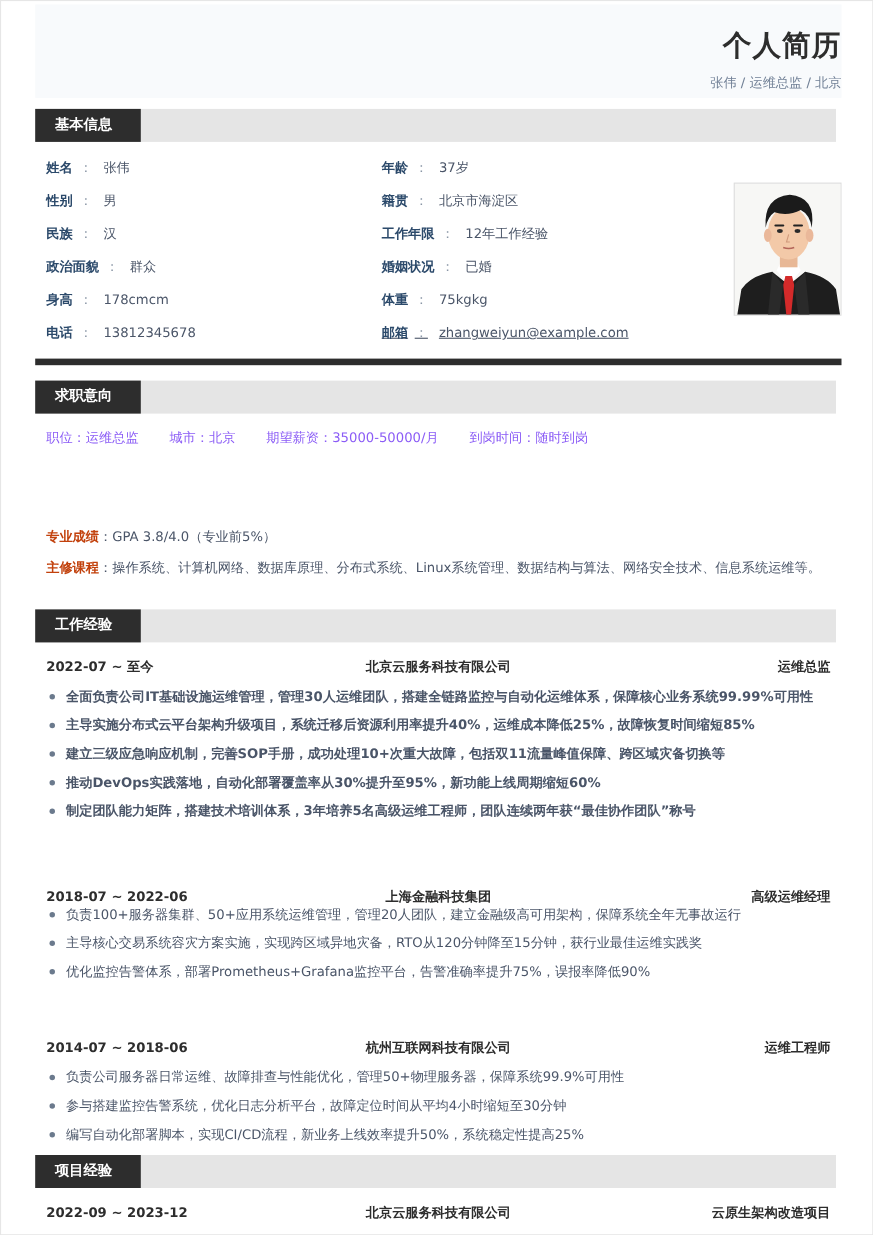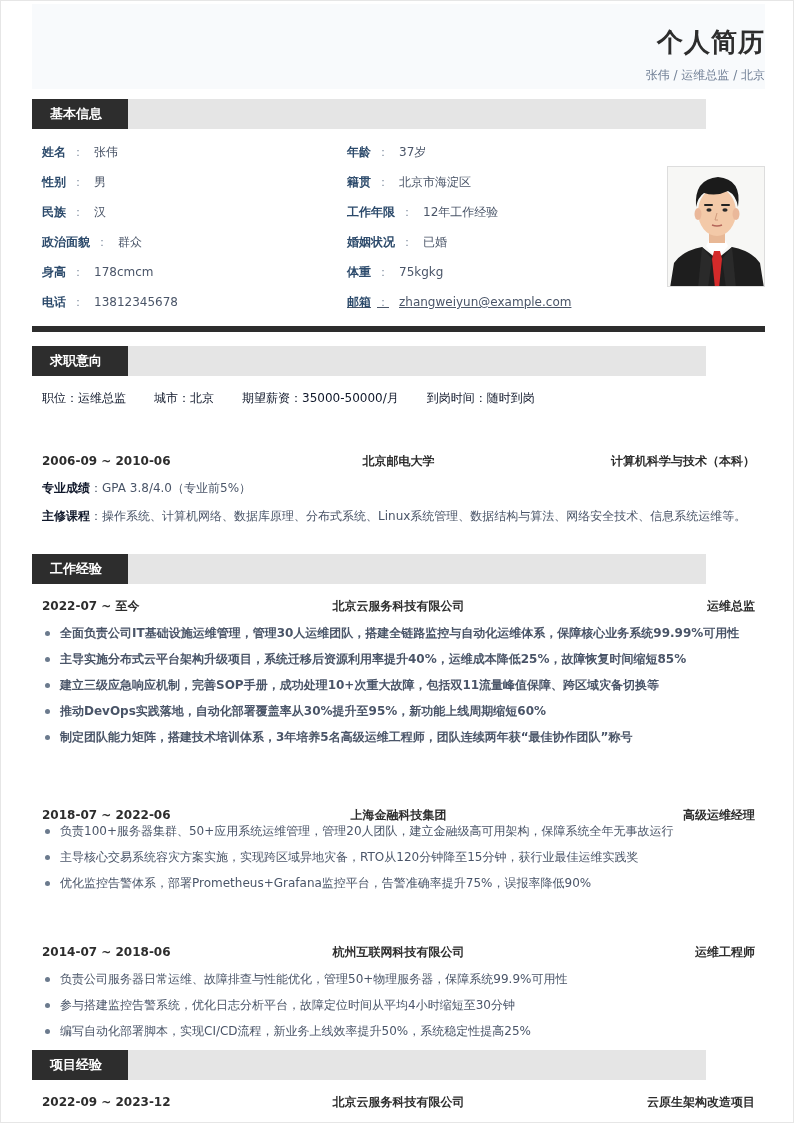--- a/index.html
+++ b/index.html
@@ -4,41 +4,41 @@
 <style>
   * { box-sizing: border-box; margin: 0; padding: 0; }
   html, body { width: 794px; height: 1123px; overflow: hidden; background: #ffffff; }
   body { font-family: "DejaVu Sans", "Liberation Sans", sans-serif; color: #4a5568; position: relative; }
   .page { position: absolute; left: 0; top: 0; width: 794px; height: 1123px; border: 1px solid #e6e6e6; background: #fff; }
 
   .header { position: absolute; left: 31px; top: 3px; width: 733px; height: 85px; background: #f8fafc; text-align: right; }
   .header .title { position: absolute; left: 0; right: 0; top: 22px; font-size: 26px; font-weight: bold; color: #2d2d2d; letter-spacing: 1px; line-height: 32px; }
   .header .subtitle { position: absolute; left: 0; right: 0; top: 63px; font-size: 12px; color: #718096; line-height: 16px; }
 
-  .sec { position: absolute; left: 31px; width: 674px; height: 30px; background: #e5e5e5; }
+  .sec { position: absolute; left: 31px; width: 728px; height: 30px; background: #e5e5e5; }
   .sec .tag { position: absolute; left: 0; top: 0; width: 96px; height: 30px; background: #2d2d2d; color: #fff; font-size: 13px; font-weight: bold; line-height: 30px; padding-left: 18px; }
 
   .info-row { position: absolute; font-size: 12px; line-height: 16px; color: #4a5568; white-space: nowrap; }
   .info-row .k { color: #2c4a6b; font-weight: bold; }
   .info-row .c { color: #8a96a6; margin: 0 10px 0 6px; }
 
   .photo { position: absolute; left: 666px; top: 165px; width: 98px; height: 121px; border: 1px solid #ddd; background: #fafafa; overflow: hidden; }
 
   .thickbar { position: absolute; left: 31px; top: 325px; width: 733px; height: 6px; background: #2d2d2d; }
 
-  .intent { position: absolute; left: 41px; top: 389px; font-size: 12px; color: #0f172a; white-space: nowrap; line-height: 16px; }
+  .intent { position: absolute; left: 41px; top: 389px; font-size: 12px; color: #8b5cf6; white-space: nowrap; line-height: 16px; }
   .intent span { margin-right: 28px; }
 
   .rowhead { position: absolute; left: 41px; width: 713px; height: 16px; font-size: 12px; font-weight: bold; color: #2d2d2d; line-height: 16px; }
   .rowhead .l { position: absolute; left: 0; }
   .rowhead .m { position: absolute; left: 0; right: 0; text-align: center; }
   .rowhead .r { position: absolute; right: 0; }
 
   .para { position: absolute; left: 41px; width: 713px; font-size: 12px; line-height: 22px; color: #4a5568; }
-  .para .k { color: #0f172a; font-weight: bold; }
+  .para .k { color: #c2410c; font-weight: bold; }
 
   .bullets { position: absolute; left: 41px; width: 713px; list-style: none; }
   .bullets li { position: relative; font-size: 12px; line-height: 20px; padding-left: 18px; color: #4a5568; margin-bottom: 6px; }
   .bullets li::before { content: ""; position: absolute; left: 3px; top: 8px; width: 5px; height: 5px; border-radius: 50%; background: #6b7a8d; }
 </style>
 </head>
 <body>
 
 <div class="page">
 
@@ -125,25 +125,20 @@
 
   <div class="thickbar"></div>
 
   <div class="sec" style="top:345px;">
     <div class="tag">求职意向</div>
   </div>
   <div class="intent">
     <span>职位：运维总监</span><span>城市：北京</span><span>期望薪资：35000-50000/月</span><span>到岗时间：随时到岗</span>
   </div>
 
-  <div class="rowhead" style="top:452px;">
-    <span class="l">2006-09 ~ 2010-06</span>
-    <span class="m">北京邮电大学</span>
-    <span class="r">计算机科学与技术（本科）</span>
-  </div>
   <div class="para" style="top:476px;">
     <span class="k">专业成绩</span><span>：GPA 3.8/4.0（专业前5%）</span>
   </div>
   <div class="para" style="top:504px;">
     <span class="k">主修课程</span><span>：操作系统、计算机网络、数据库原理、分布式系统、Linux系统管理、数据结构与算法、网络安全技术、信息系统运维等。</span>
   </div>
 
   <div class="sec" style="top:553px;">
     <div class="tag">工作经验</div>
   </div>

